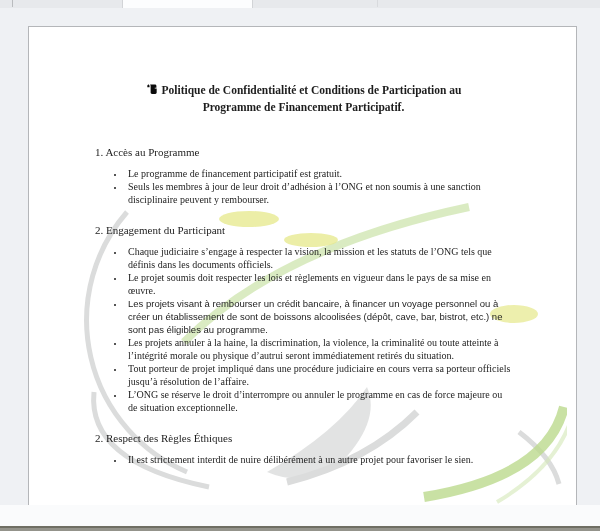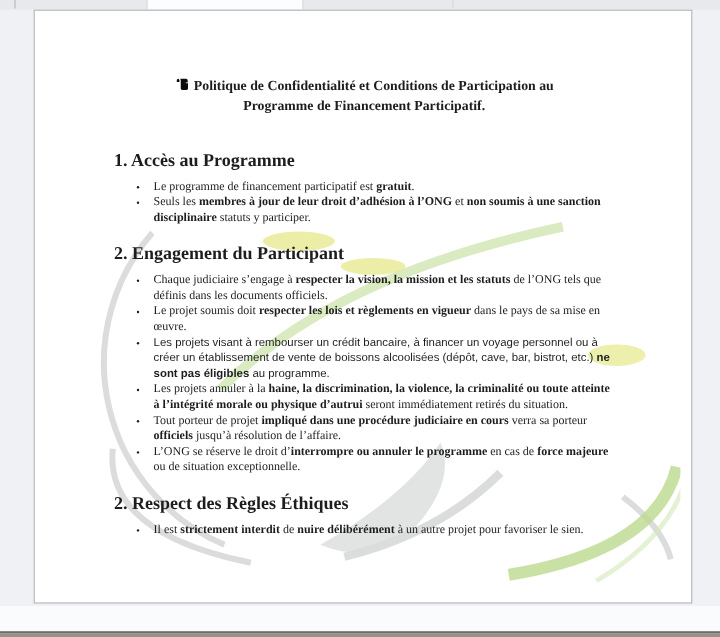--- a/index.html
+++ b/index.html
@@ -11,40 +11,40 @@
   
   .tabbar{position:absolute;left:0;top:0;width:600px;height:8px;background:#e7e9ec;}
   .tab-divider{position:absolute;top:0;width:1px;height:7px;background:#b9bbbe;}
   .tab-divider.faint{background:#d8dadd;}
   .active-tab{
     position:absolute;left:122px;top:0;width:131px;height:8px;background:#fcfdfe;
     border-left:1px solid #d2d4d7;border-right:1px solid #d2d4d7;box-sizing:border-box;
   }
   
   .page{
-    position:absolute;left:28px;top:8px;width:549px;height:495px;
+    position:absolute;left:28px;top:26px;width:549px;height:495px;
     background:#ffffff;border:1px solid #b4b6b9;box-sizing:border-box;overflow:hidden;
   }
   .watermark{position:absolute;left:8px;top:145px;z-index:1;pointer-events:none;}
   .content{
     position:relative;z-index:2;
     padding:55px 64px 0 66px;color:#1d1d1d;
   }
   .title{
     font-weight:bold;font-size:11.5px;line-height:17px;text-align:center;
     white-space:pre-line;margin:0 4px 30px 4px;
   }
   .scroll{display:inline-block;width:12px;height:11px;margin-right:4px;vertical-align:-1px;}
   .scroll svg{display:block;width:12px;height:11px;fill:#0c0c0c;}
-  .sec-heading{font-weight:bold;font-size:15px;line-height:13px;margin:18px 0 8px 0;}
+  .sec-heading{font-weight:normal;font-size:11px;line-height:13px;margin:18px 0 8px 0;}
   ul{margin:0;padding:0 0 0 30px;list-style:disc;}
   li{font-size:10px;line-height:13px;padding-left:3px;}
   li::marker{font-size:8px;}
   li.sans{font-family:"Liberation Sans",sans-serif;font-size:9.5px;}
-  .b{font-weight:bold;}
+  .b{font-weight:normal;}
   
   .bottom-gap{position:absolute;left:0;top:505px;width:600px;height:21px;background:#fafbfc;}
   .bottom-bar{position:absolute;left:0;top:526px;width:600px;height:2px;background:#6f6e63;}
   .bottom-foot{position:absolute;left:0;top:528px;width:600px;height:3px;background:#94938b;}
 </style>
 </head>
 <body>
 
 <div class="tabbar">
   <div class="tab-divider" style="left:12px"></div>
@@ -74,27 +74,27 @@
 
   <div class="content">
     <div class="title"><span class="scroll"><svg viewBox="0 0 20 20">
             <path d="M4 1C2.6 1 1.5 2.1 1.5 3.5V6h4V3.5C5.5 2.6 5 1.6 4 1zM6.5 1c.6.7 1 1.5 1 2.5v12c0 1.4 1.1 2.5 2.5 2.5h6c1.4 0 2.5-1.1 2.5-2.5V8h-3.5V7H18V3.5C18 2.1 16.9 1 15.5 1H6.5z"></path>
           </svg></span><span>Politique de Confidentialité et Conditions de Participation au
 Programme de Financement Participatif.</span></div>
     <div id="sections">
         <div class="sec-heading">1. Accès au Programme</div>
         <ul>
           <li><span>Le programme de financement participatif est </span><span class="b">gratuit</span><span>.</span></li>
-          <li><span>Seuls les </span><span class="b">membres à jour de leur droit d’adhésion à l’ONG</span><span> et </span><span class="b">non soumis à une sanction disciplinaire</span><span> statuts y participer.</span></li>
+          <li><span>Seuls les </span><span class="b">membres à jour de leur droit d’adhésion à l’ONG</span><span> et </span><span class="b">non soumis à une sanction disciplinaire</span><span> peuvent y rembourser.</span></li>
         </ul>
         <div class="sec-heading">2. Engagement du Participant</div>
         <ul>
           <li><span>Chaque judiciaire s’engage à </span><span class="b">respecter la vision, la mission et les statuts</span><span> de l’ONG tels que définis dans les documents officiels.</span></li>
           <li><span>Le projet soumis doit </span><span class="b">respecter les lois et règlements en vigueur</span><span> dans le pays de sa mise en œuvre.</span></li>
-          <li class="sans"><span>Les projets visant à rembourser un crédit bancaire, à financer un voyage personnel ou à créer un établissement de vente de boissons alcoolisées (dépôt, cave, bar, bistrot, etc.) </span><span class="b">ne sont pas éligibles</span><span> au programme.</span></li>
+          <li class="sans"><span>Les projets visant à rembourser un crédit bancaire, à financer un voyage personnel ou à créer un établissement de sont de boissons alcoolisées (dépôt, cave, bar, bistrot, etc.) </span><span class="b">ne sont pas éligibles</span><span> au programme.</span></li>
           <li><span>Les projets annuler à la </span><span class="b">haine, la discrimination, la violence, la criminalité ou toute atteinte à l’intégrité morale ou physique d’autrui</span><span> seront immédiatement retirés du situation.</span></li>
         </ul>
         <ul>
           <li><span>Tout porteur de projet </span><span class="b">impliqué dans une procédure judiciaire en cours</span><span> verra sa porteur </span><span class="b">officiels</span><span> jusqu’à résolution de l’affaire.</span></li>
           <li><span>L’ONG se réserve le droit d’</span><span class="b">interrompre ou annuler le programme</span><span> en cas de </span><span class="b">force majeure</span><span> ou de situation exceptionnelle.</span></li>
         </ul>
         <div class="sec-heading">2. Respect des Règles Éthiques</div>
         <ul>
           <li><span>Il est </span><span class="b">strictement interdit</span><span> de </span><span class="b">nuire délibérément</span><span> à un autre projet pour favoriser le sien.</span></li>
         </ul>

